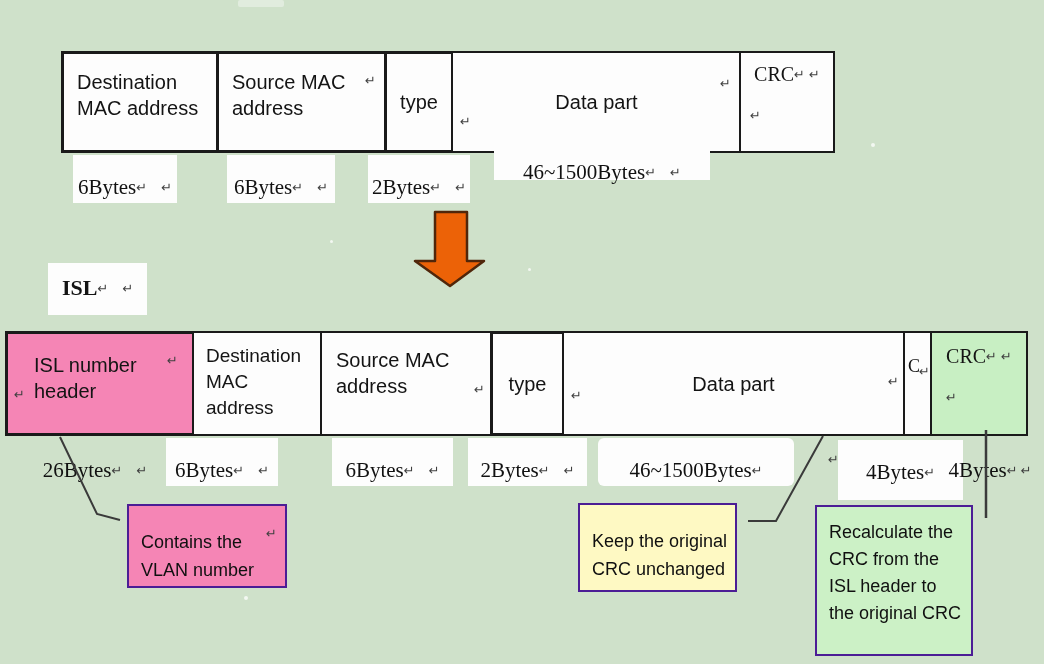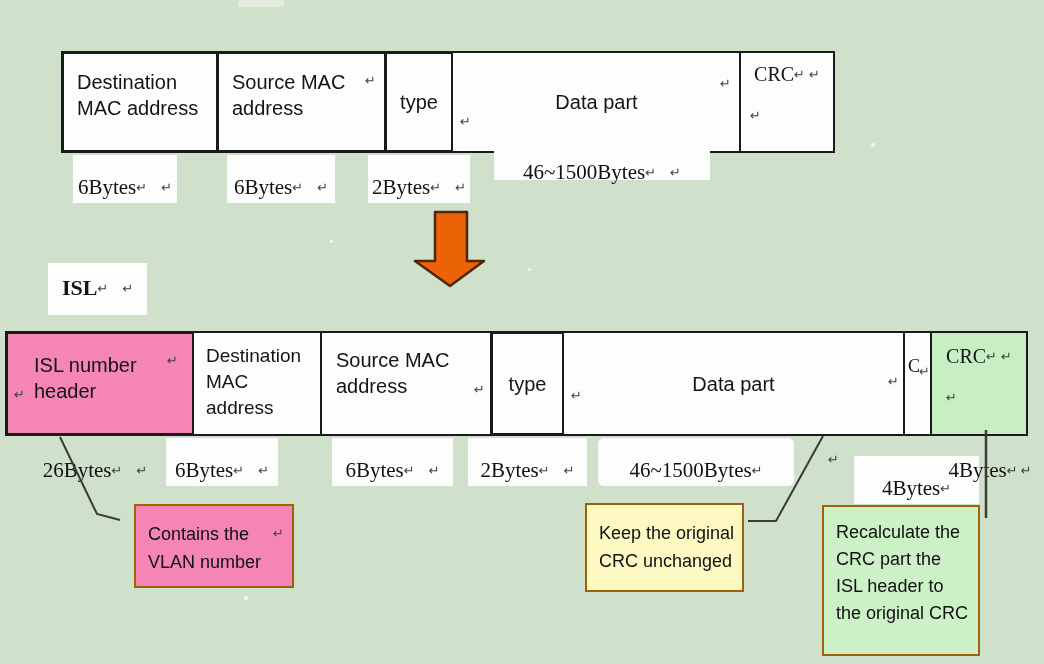--- a/index.html
+++ b/index.html
@@ -39,26 +39,25 @@
     color:#3f3f3f;
     vertical-align:2px;
   }
   .rm2{margin-left:14px;}
   .rmabs{position:absolute;}
   .pad-tl{padding:15px 0 0 13px;}
   .center{display:flex;align-items:center;justify-content:center;}
   .callout{
     position:absolute;
     box-sizing:border-box;
-    border:2px solid #a16207;
+    border:2px solid #4c1d95;
     font-size:18px;
     line-height:28px;
     color:#101010;
-    padding:14px 6px 0 12px;
-    margin-left:7px;
+    padding:22px 6px 0 12px;
   }
   svg.overlay{position:absolute;left:0;top:0;pointer-events:none;}
   .speck{position:absolute;background:rgba(255,255,255,0.75);border-radius:50%;}
 </style>
 </head>
 <body>
 
 <div class="stage">
 
   <div class="box b3 pad-tl" style="left:61px;top:51px;width:158px;height:102px;">
@@ -146,38 +145,38 @@
   <div class="chip" style="left:332px;top:438px;width:121px;height:48px;">
     <span>6Bytes</span><span class="rm">↵</span><span class="rm rm2">↵</span>
   </div>
   <div class="chip" style="left:468px;top:438px;width:119px;height:48px;">
     <span>2Bytes</span><span class="rm">↵</span><span class="rm rm2">↵</span>
   </div>
   <div class="chip" style="left:598px;top:438px;width:196px;height:48px;border-radius:6px;">
     <span>46~1500Bytes</span><span class="rm">↵</span>
   </div>
   <span class="rm rmabs" style="left:828px;top:452px;">↵</span>
-  <div class="chip" style="left:838px;top:456px;width:125px;height:48px;margin-left:16px;">
+  <div class="chip" style="left:838px;top:440px;width:125px;height:60px;">
     <span>4Bytes</span><span class="rm">↵</span>
   </div>
   <div class="chip nochip" style="left:938px;top:438px;width:104px;height:48px;">
     <span>4Bytes</span><span class="rm">↵</span><span class="rm" style="margin-left:3px;">↵</span>
   </div>
 
   <div class="callout" style="left:127px;top:504px;width:160px;height:84px;background:#f585b5;">
     <span>Contains the VLAN number</span>
     <span class="rm rmabs" style="right:8px;top:14px;">↵</span>
   </div>
 
   <div class="callout" style="left:578px;top:503px;width:159px;height:89px;background:#fef9c3;">
     <span>Keep the original CRC unchanged</span>
   </div>
 
   <div class="callout" style="left:815px;top:505px;width:158px;height:151px;background:#ccf1c6;line-height:27px;padding-top:12px;">
-    <span>Recalculate the CRC part the ISL header to the original CRC</span>
+    <span>Recalculate the CRC from the ISL header to the original CRC</span>
   </div>
 
   <svg class="overlay" width="1044" height="664" viewBox="0 0 1044 664">
     <polygon points="435,212 467,212 467,261 484,261 450,286 415,261 435,261" fill="#ec6207" stroke="#50260a" stroke-width="2.5" stroke-linejoin="round"></polygon>
     <polyline points="60,437 97,514 120,520" fill="none" stroke="#3a3a3a" stroke-width="2"></polyline>
     <polyline points="823,436 776,521 748,521" fill="none" stroke="#3a3a3a" stroke-width="2"></polyline>
     <line x1="986" y1="430" x2="986" y2="518" stroke="#3a3a3a" stroke-width="2.5"></line>
   </svg>
 
   <div class="speck" style="left:238px;top:0px;width:46px;height:7px;border-radius:2px;opacity:.5;"></div>

